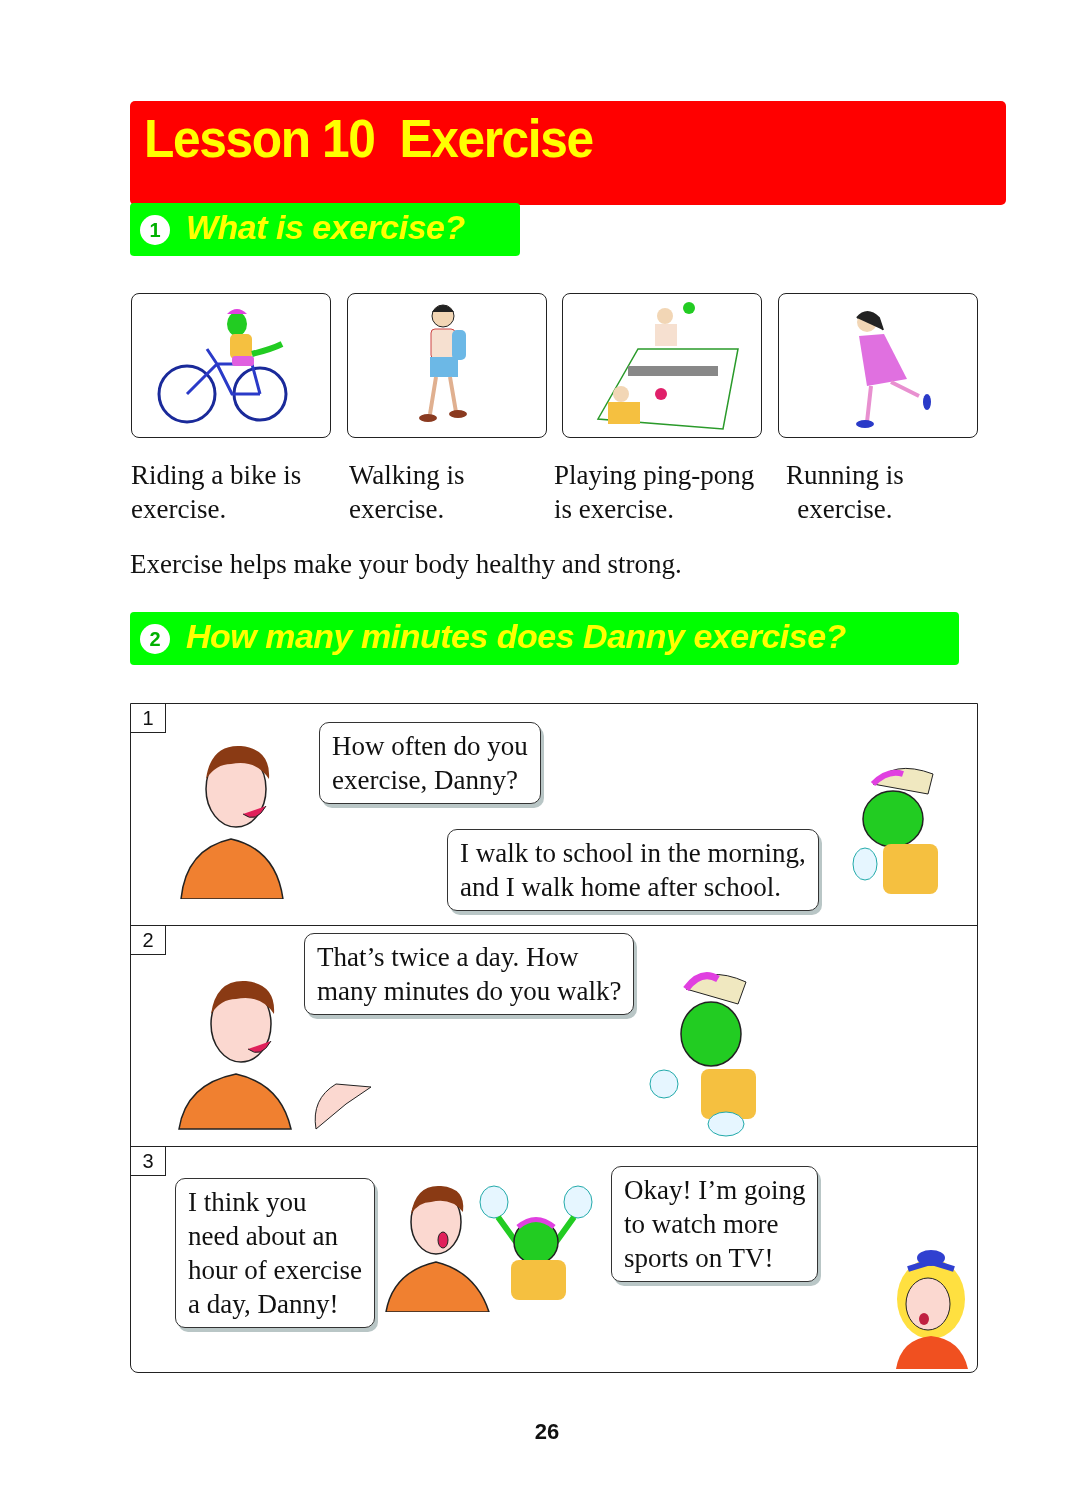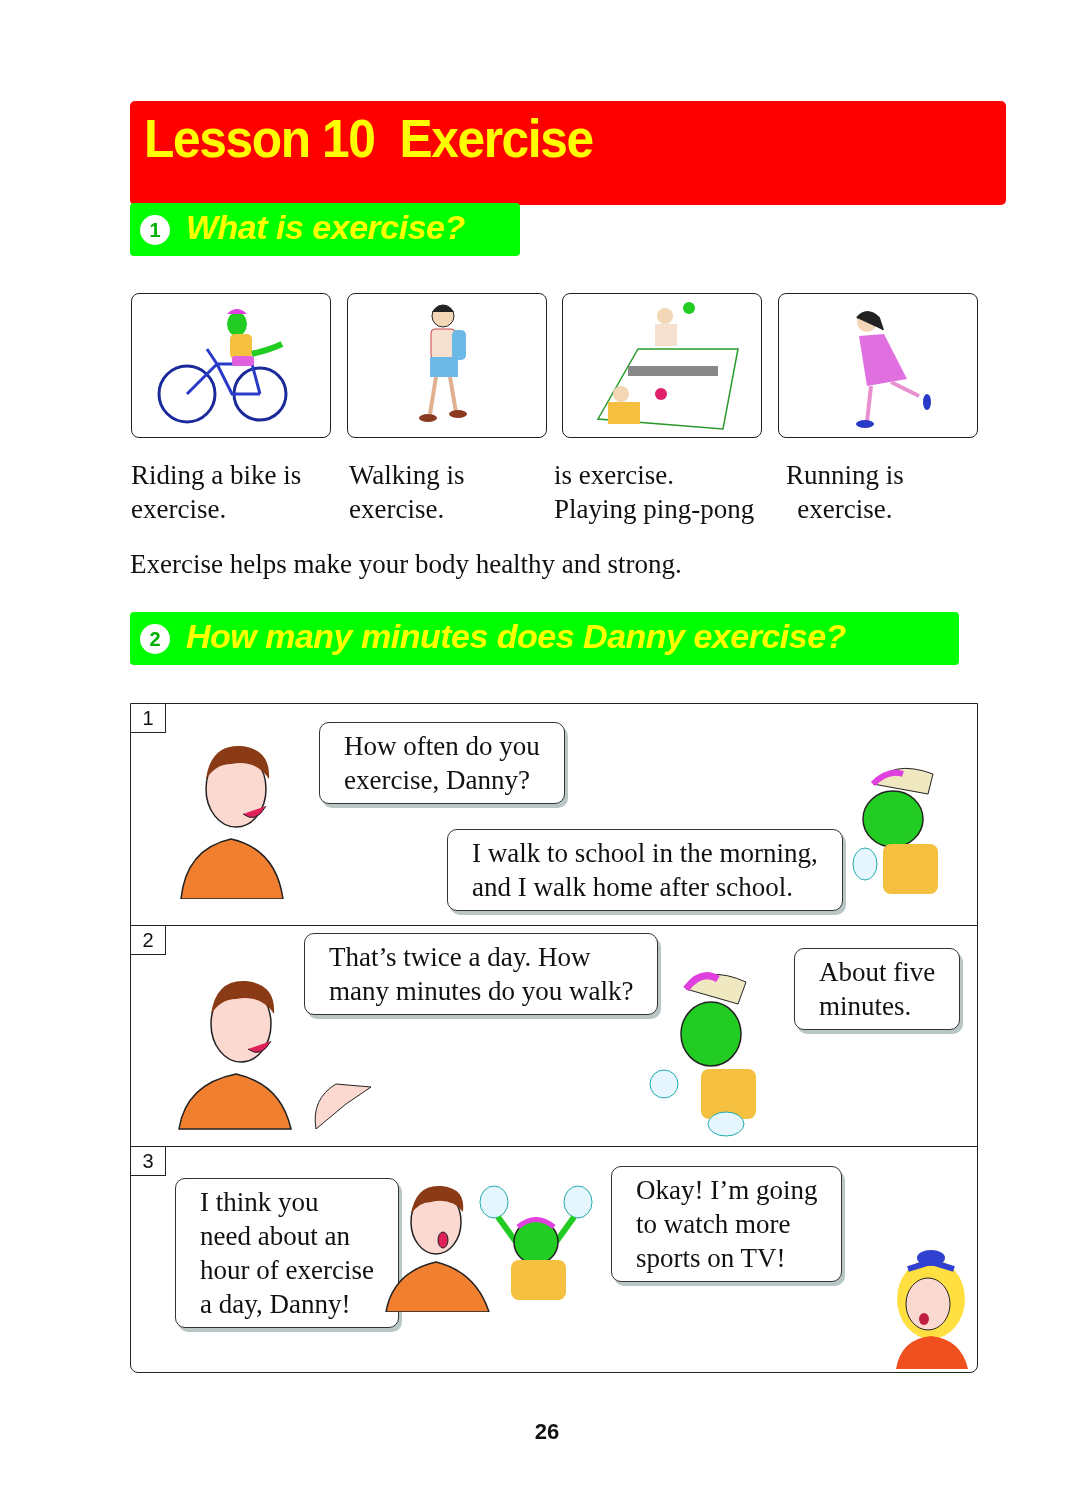--- a/index.html
+++ b/index.html
@@ -9,21 +9,21 @@
   .title-text { position:absolute; left:14px; top:6px; font-family:"Liberation Sans", sans-serif; font-weight:bold; font-size:54px; color:#ffff00; letter-spacing:-1.5px; transform:scaleX(0.92); transform-origin:left; white-space:pre; }
   .sec-bar { background:#00ff00; border-radius:4px; height:53px; }
   .sec-num { position:absolute; left:10px; top:12px; width:30px; height:30px; border-radius:50%; background:#fff; color:#00b000; font-family:"Liberation Sans", sans-serif; font-weight:bold; font-size:20px; text-align:center; line-height:30px; }
   .sec-text { position:absolute; left:56px; top:5px; font-family:"Liberation Sans", sans-serif; font-weight:bold; font-style:italic; font-size:34px; color:#ffff00; white-space:nowrap; letter-spacing:-0.5px; }
   .pic { border:1.5px solid #222; border-radius:8px; background:#fff; width:198px; height:143px; top:293px; overflow:hidden; }
   .caption { top:458px; font-size:27px; line-height:34px; color:#111; }
   .body-text { left:130px; top:549px; font-size:27px; }
   .comic { left:130px; top:703px; width:846px; height:668px; border:1.5px solid #222; border-radius:0 0 8px 8px; }
   .row-line { position:absolute; left:0; width:846px; height:0; border-top:1.5px solid #222; }
   .num-tab { position:absolute; left:0; width:34px; height:28px; border-right:1.5px solid #222; border-bottom:1.5px solid #222; font-family:"Liberation Sans", sans-serif; font-size:20px; text-align:center; line-height:28px; }
-  .bubble { position:absolute; background:#fff; border:1.5px solid #333; border-radius:10px; box-shadow:3px 4px 0 #b9c6c6; padding:6px 24px; font-size:27px; line-height:34px; white-space:pre; color:#111; }
+  .bubble { position:absolute; background:#fff; border:1.5px solid #333; border-radius:10px; box-shadow:3px 4px 0 #b9c6c6; padding:6px 12px; font-size:27px; line-height:34px; white-space:pre; color:#111; }
   .page-num { left:0; width:1080px; top:1419px; text-align:center; font-family:"Liberation Sans", sans-serif; font-weight:bold; font-size:22px;margin-left:7px; }
   svg { display:block; }
 </style>
 </head>
 <body>
 
 <div class="abs title-bar">
   <div class="title-text">Lesson 10  Exercise</div>
 </div>
 
@@ -81,22 +81,22 @@
 
 <div class="abs caption" style="left:131px;">
   <div>Riding a bike is</div>
   <div>exercise.</div>
 </div>
 <div class="abs caption" style="left:349px;">
   <div>Walking is</div>
   <div>exercise.</div>
 </div>
 <div class="abs caption" style="left:554px;">
+  <div>Playing ping-pong</div>
   <div>is exercise.</div>
-  <div>Playing ping-pong</div>
 </div>
 <div class="abs caption" style="left:786px;text-align:center;">
   <div>Running is</div>
   <div>exercise.</div>
 </div>
 
 <div class="abs body-text">Exercise helps make your body healthy and strong.</div>
 
 <div class="abs sec-bar" style="left:130px; top:612px; width:829px;">
   <div class="sec-num">2</div>
@@ -137,22 +137,20 @@
   <div class="bubble" style="left:173px; top:229px;">That’s twice a day. How
 many minutes do you walk?</div>
   <svg class="abs" style="left:515px; top:260px;" width="130" height="175" viewBox="0 0 130 175">
     <path d="M40 25 Q60 0 100 18 L92 40 Z" fill="#f0e8c0" stroke="#222"></path>
     <path d="M40 25 Q55 5 72 15" stroke="#e040e0" stroke-width="7" fill="none"></path>
     <ellipse cx="65" cy="70" rx="30" ry="32" fill="#22cc22" stroke="#222" stroke-width="1.5"></ellipse>
     <rect x="55" y="105" width="55" height="50" rx="8" fill="#f5c040"></rect>
     <ellipse cx="18" cy="120" rx="14" ry="14" fill="#e6f6ff" stroke="#2aa"></ellipse>
     <ellipse cx="80" cy="160" rx="18" ry="12" fill="#e6f6ff" stroke="#2aa"></ellipse>
   </svg>
-  <div class="bubble" style="left:663px; top:244px;">About five
-minutes.</div>
 
   <div class="row-line" style="top:442px;"></div>
 
   <div class="num-tab" style="top:443px;">3</div>
   <div class="bubble" style="left:44px; top:452px;margin-top:22px;">I think you
 need about an
 hour of exercise
 a day, Danny!</div>
   <svg class="abs" style="left:250px; top:478px;" width="115" height="130" viewBox="0 0 115 130">
     <ellipse cx="55" cy="40" rx="25" ry="32" fill="#fbd8d0" stroke="#222" stroke-width="1.5"></ellipse>

